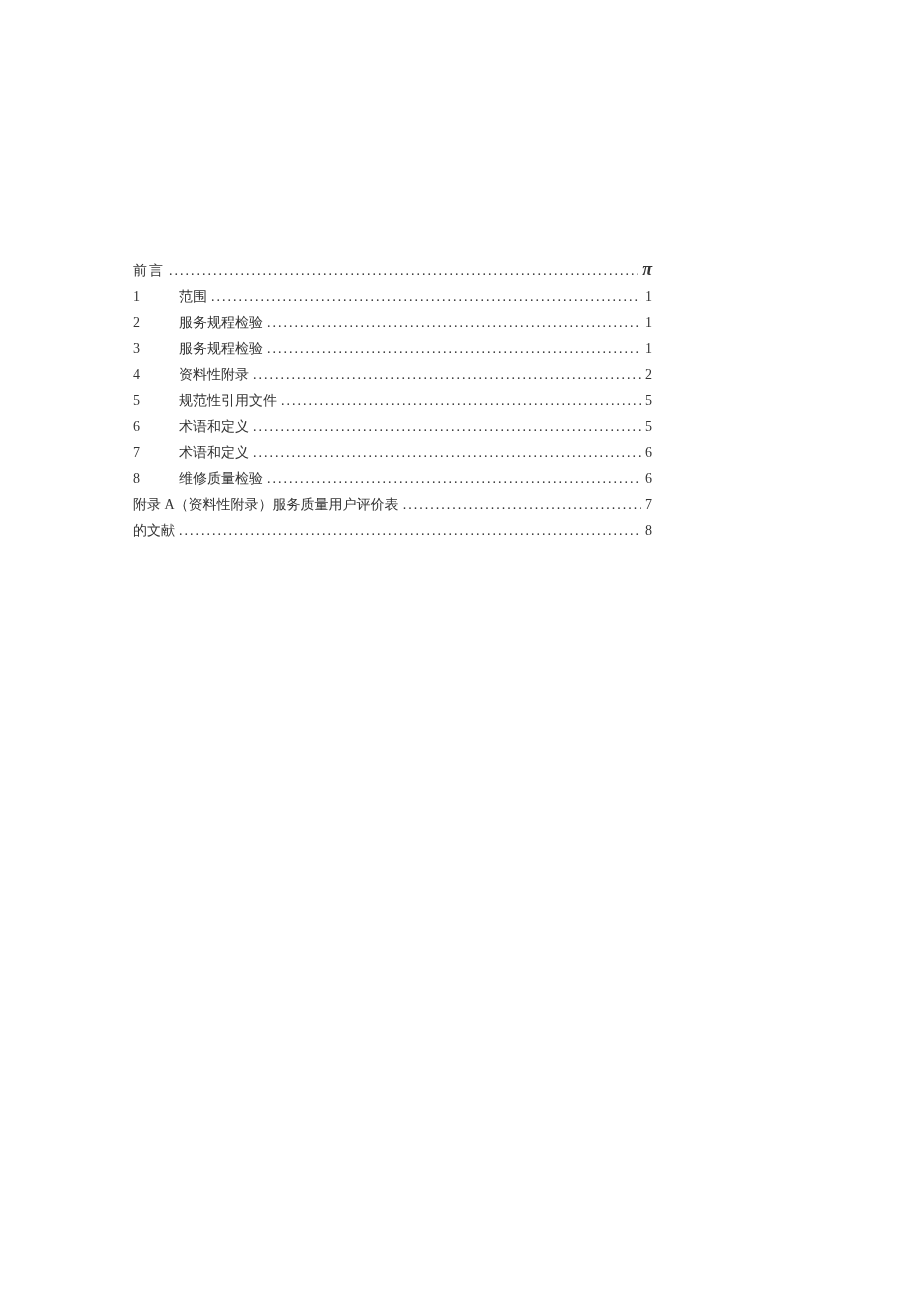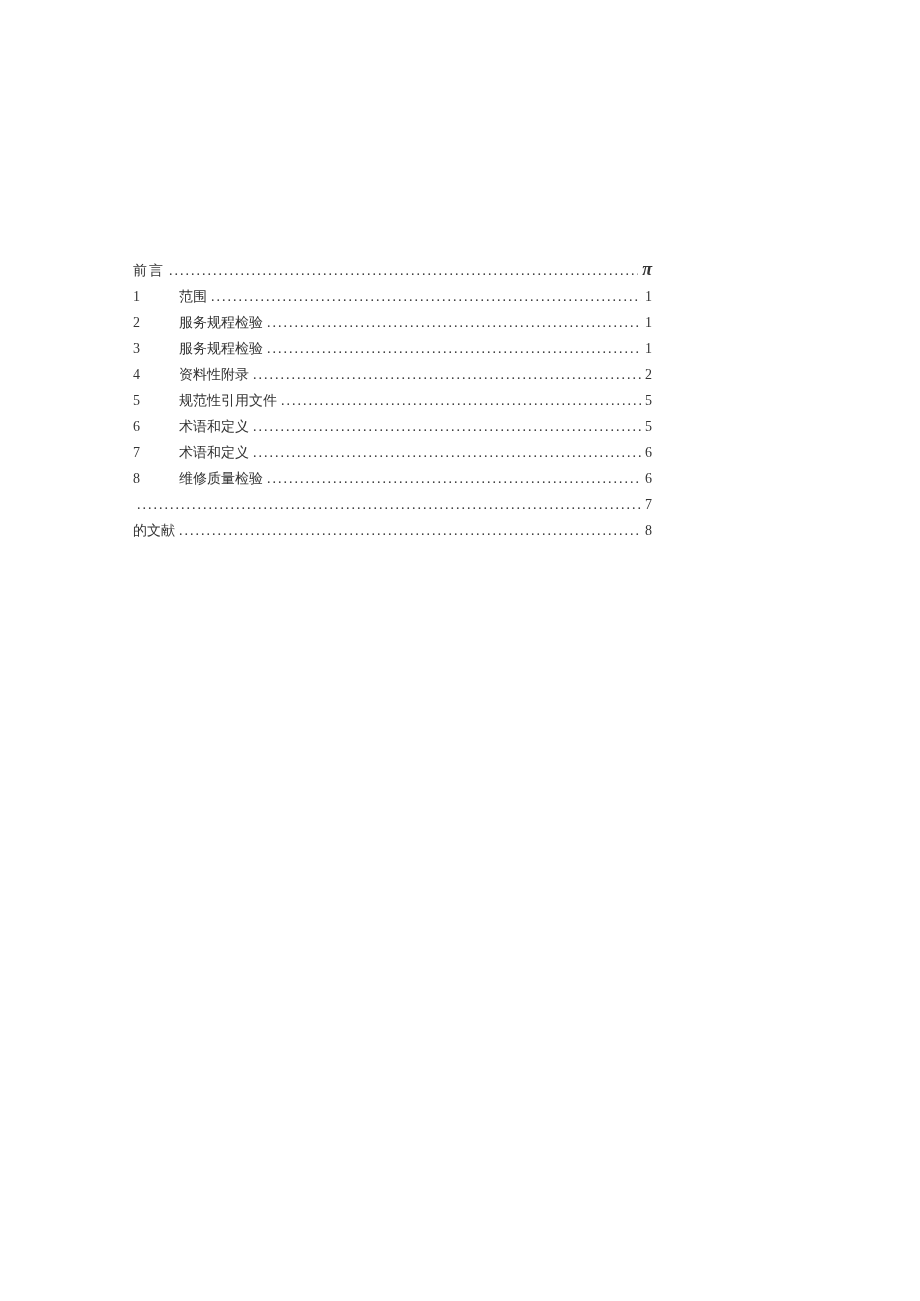--- a/index.html
+++ b/index.html
@@ -126,20 +126,21 @@
 
   <div class="toc-row">
     <span class="num">8</span>
     <span class="title">维修质量检验</span>
     <span class="leader"></span>
     <span class="page-no">6</span>
   </div>
 
   <div class="toc-row no-num">
     <span class="num"></span>
+    <span class="title">附录 A（资料性附录）服务质量用户评价表</span>
     <span class="leader"></span>
     <span class="page-no">7</span>
   </div>
 
   <div class="toc-row no-num">
     <span class="num"></span>
     <span class="title">的文献</span>
     <span class="leader"></span>
     <span class="page-no">8</span>
   </div>

